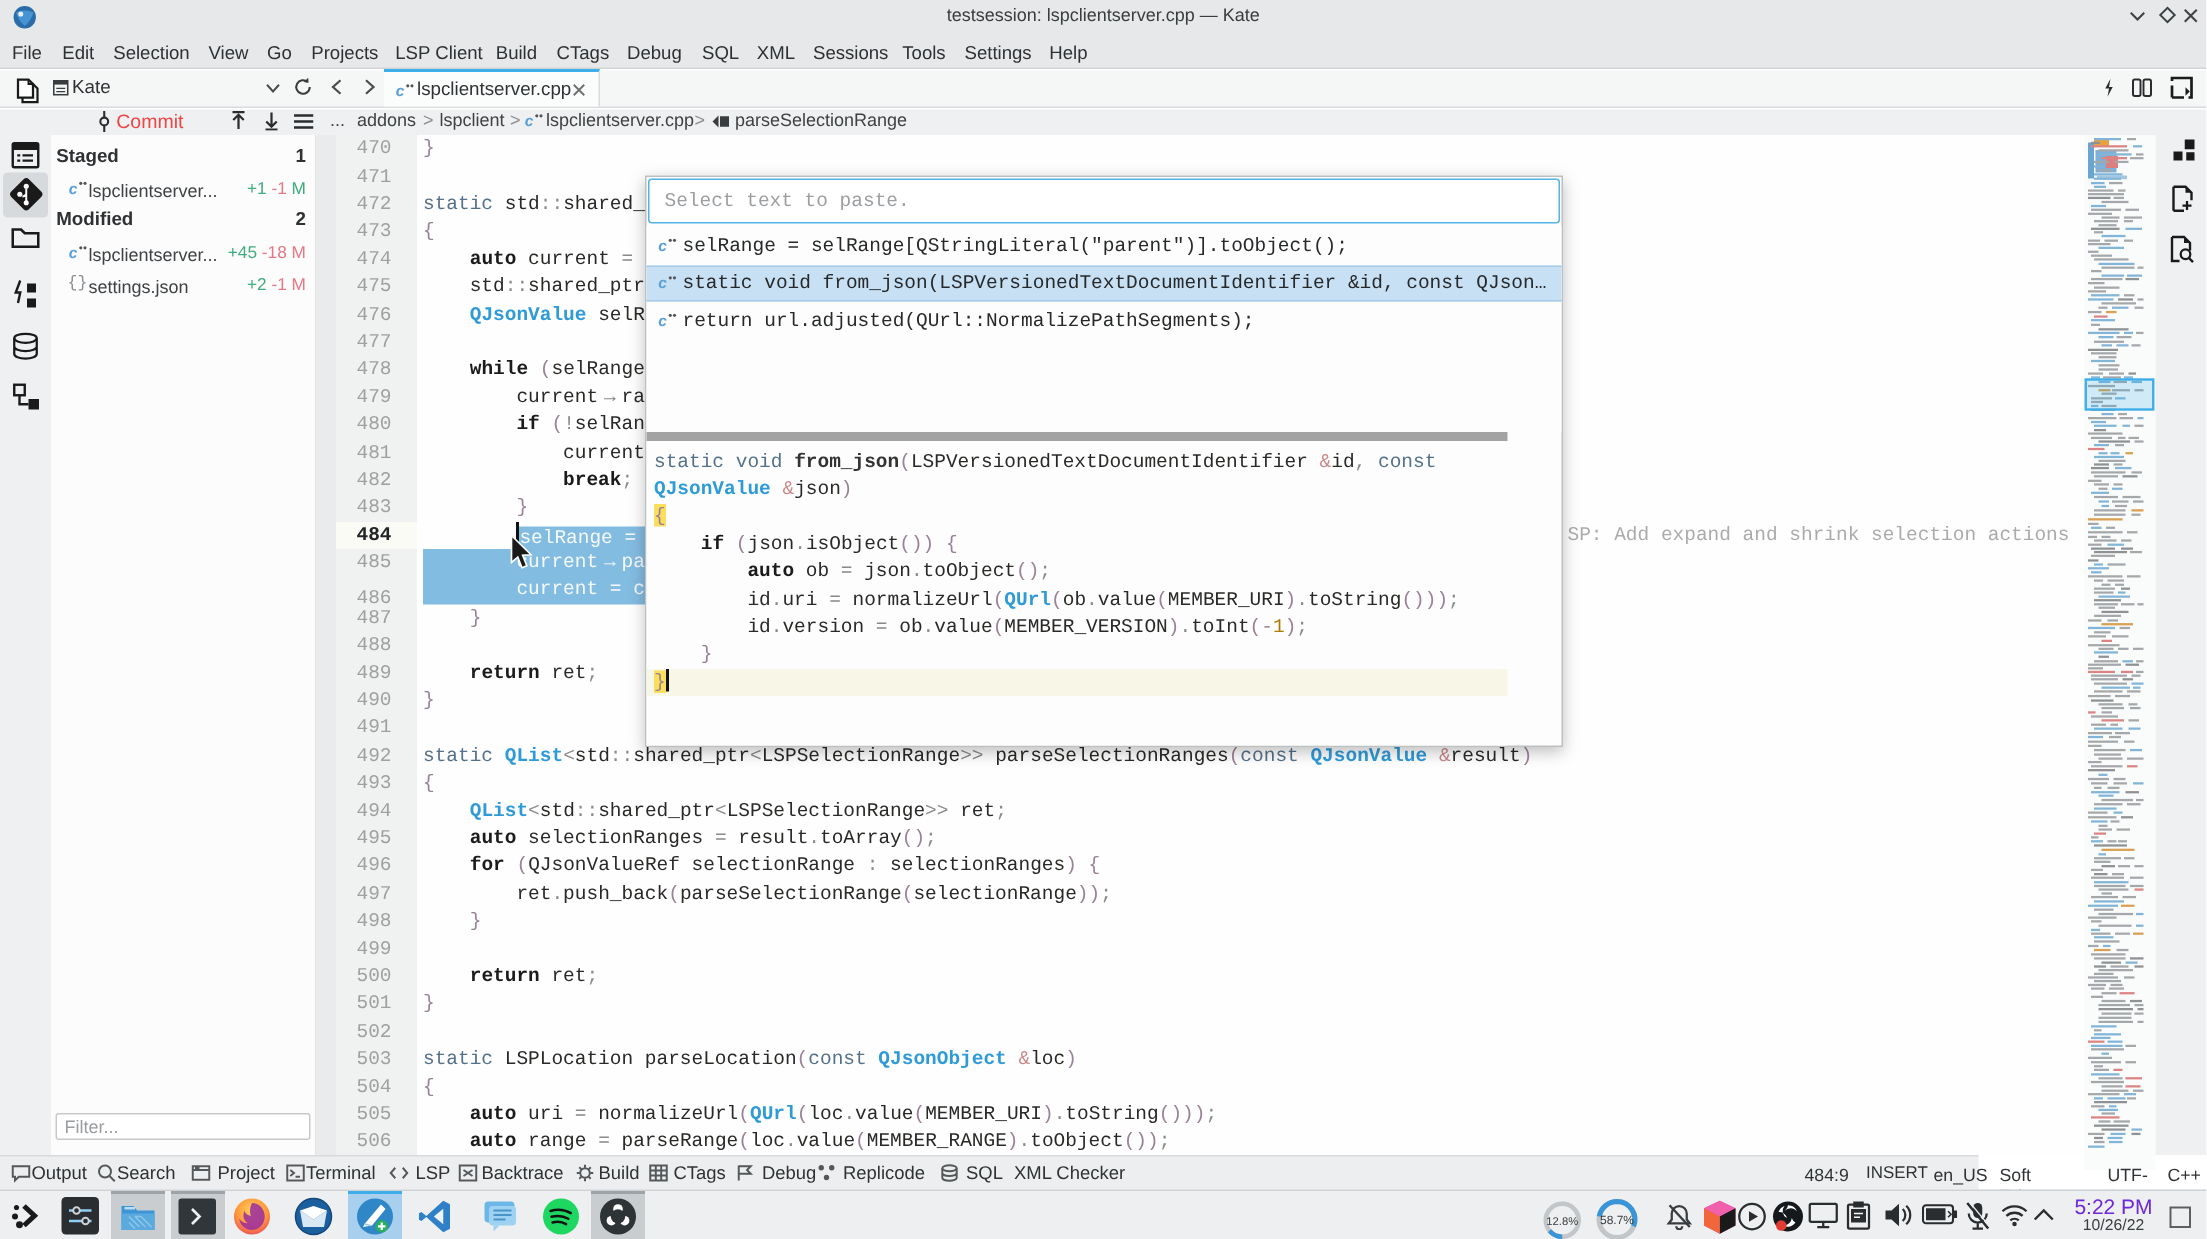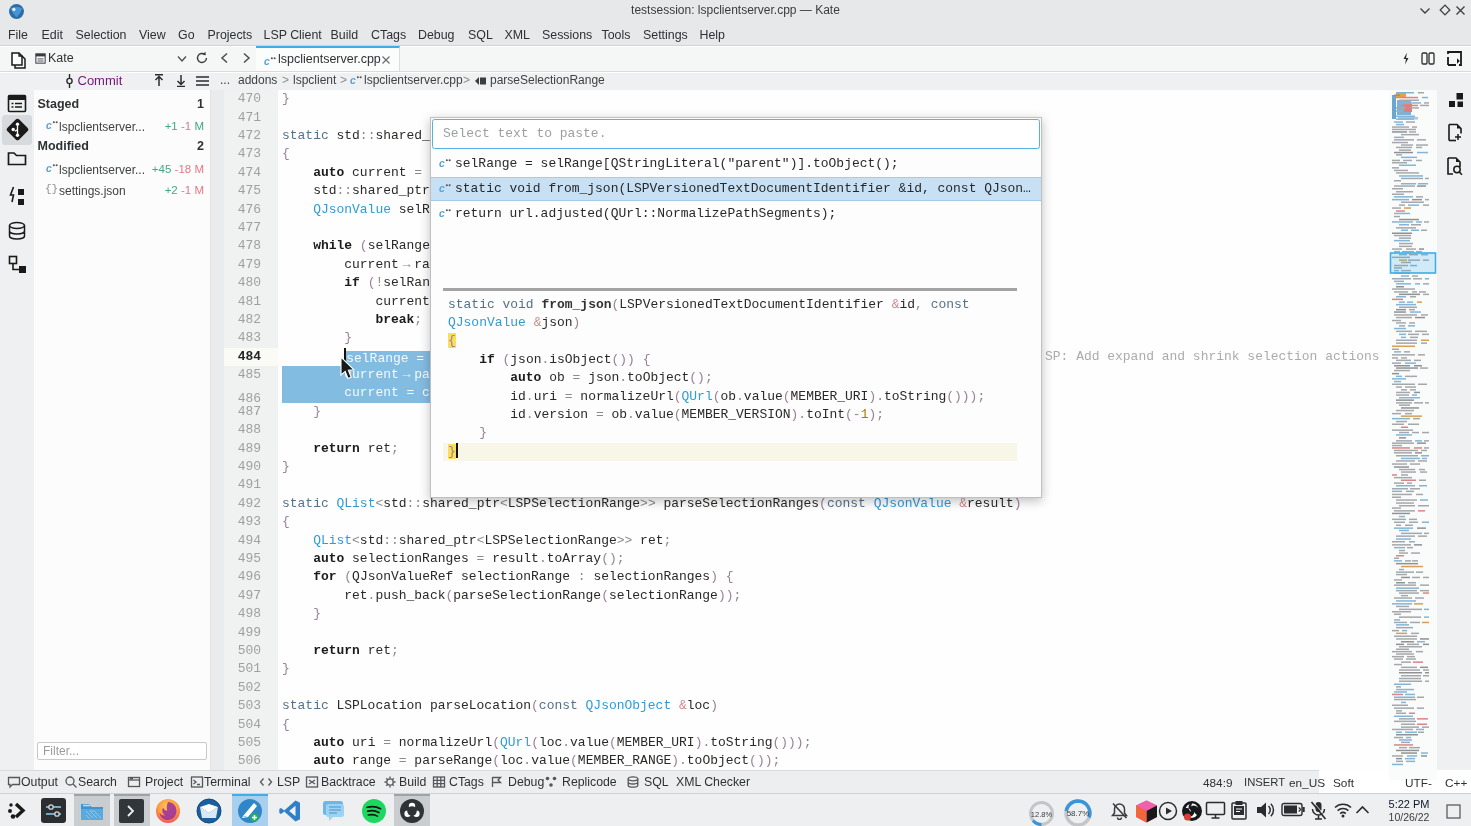--- a/index.html
+++ b/index.html
@@ -1,20 +1,20 @@
 <!DOCTYPE html>
 <html><head><meta charset="utf-8"><style>
 *{margin:0;padding:0;box-sizing:border-box}
 html,body{width:1471px;height:826px;overflow:hidden;font-family:"Liberation Sans",sans-serif}
 .abs{position:absolute}
 body{position:relative;background:#fff}
 i{font-style:normal}
 .t{color:#54718a;font-weight:normal}
 .k{color:#1b1b1b;font-weight:bold}
-.q{color:#2e9bd8;font-weight:normal}
+.q{color:#2e9bd8;font-weight:bold}
 .o{color:#8a8a8a}
 .b{color:#9a8296}
 .a{color:#c98a8a}
 .n{color:#b07800}
 .f{color:#333;font-weight:bold}
 .cl{position:absolute;left:0;height:18.4px;line-height:18.4px;white-space:pre;font-family:"Liberation Mono",monospace;font-size:12.97px;color:#2a2927}
 .gn{position:absolute;right:17px;height:18.4px;line-height:18.4px;font-family:"Liberation Mono",monospace;font-size:12.97px;color:#9fa0a1}
 .gn.cur{color:#232629;font-weight:bold}
 .sel{background:#83bce1;color:#f6f9fc}
 .fsel{background:#83bce1;color:#f6f9fc;display:inline-block;margin-left:-3px;padding-left:3px}
@@ -109,21 +109,21 @@
       <path d="M3 5 v-2 h13 v13 h-2 M3 8 v8 M3 16 h8" fill="none" stroke="#1a1a1a" stroke-width="1.8"></path>
       <path d="M10 10 l4 0 l0 4 z" fill="#1a1a1a" transform="rotate(45 12 12)"></path>
     </svg>
 </div>
 <div class="abs" style="left:0;top:73px;width:1471px;height:17px;background:#eff0f1"></div>
 <div class="abs" style="left:0;top:72px;width:1471px;height:18px;font-size:12px;color:#3f4244">
   <svg class="abs" style="left:64px;top:2px" width="11" height="14" viewBox="0 0 11 14">
       <path d="M5.5 0 v4 M5.5 10 v4" stroke="#2a2d2f" stroke-width="1.4"></path>
       <circle cx="5.5" cy="7" r="2.6" fill="none" stroke="#2a2d2f" stroke-width="1.4"></circle>
     </svg>
-  <span class="abs" style="left:77.5px;top:1px;color:#701a75;font-size:13px">Commit</span>
+  <span class="abs" style="left:77.5px;top:1px;color:#ef4444;font-size:13px">Commit</span>
   <svg class="abs" style="left:153px;top:2px" width="12" height="13" viewBox="0 0 12 13">
       <path d="M6 12 V3 M2.5 6 L6 2.5 L9.5 6 M2 0.8 h8" stroke="#2a2d2f" stroke-width="1.5" fill="none"></path>
     </svg>
   <svg class="abs" style="left:175px;top:2px" width="12" height="13" viewBox="0 0 12 13">
       <path d="M6 1 v9 M2.5 7 L6 10.5 L9.5 7 M2 12.4 h8" stroke="#2a2d2f" stroke-width="1.5" fill="none"></path>
     </svg>
   <svg class="abs" style="left:196px;top:4px" width="13" height="10" viewBox="0 0 13 10">
       <path d="M0 1 h13 M0 5 h13 M0 9 h13" stroke="#2a2d2f" stroke-width="1.6"></path>
     </svg>
   <span class="abs" style="left:220px;top:1px">...</span>
@@ -745,21 +745,21 @@
           <circle cx="13.5" cy="4.5" r="1.1" fill="#555"></circle>
         </svg></span>
       <span class="abs" style="left:24px;top:30px;white-space:pre">static void from_json(LSPVersionedTextDocumentIdentifier &amp;id, const QJson…</span>
     <span class="abs" style="left:6px;top:55px"><svg class="IC" viewBox="0 0 16 16">
           <text x="2" y="12" font-family="Liberation Sans" font-size="11" font-weight="bold" fill="#5aa0d8" font-style="italic">c</text>
           <circle cx="10.5" cy="4.5" r="1.1" fill="#555"></circle>
           <circle cx="13.5" cy="4.5" r="1.1" fill="#555"></circle>
         </svg></span>
       <span class="abs" style="left:24px;top:55px;white-space:pre">return url.adjusted(QUrl::NormalizePathSegments);</span>
   </div>
-  <div class="abs" style="left:12px;top:170px;width:574px;height:209px;background:#fdfdfd;border-top:3px solid #a3a3a3;overflow:hidden">
+  <div class="abs" style="left:0px;top:170px;width:574px;height:209px;background:#fdfdfd;border-top:6px solid #a3a3a3;overflow:hidden">
     <div class="abs" style="left:0;top:151.6px;width:610px;height:18.4px;background:#f7f6e7"></div>
     <div class="cl" style="top:4.5px;left:5px"><i class="t">static</i> <i class="t">void</i> <i class="f">from_json</i><i class="b">(</i>LSPVersionedTextDocumentIdentifier <i class="a">&amp;</i>id<i class="o">,</i> <i class="t">const</i></div>
       <div class="cl" style="top:22.9px;left:5px"><i class="q">QJsonValue</i> <i class="a">&amp;</i>json<i class="b">)</i></div>
       <div class="cl" style="top:41.3px;left:5px"><i class="bm"><i class="b">{</i></i></div>
       <div class="cl" style="top:59.7px;left:5px">    <i class="k">if</i> <i class="b">(</i>json<i class="o">.</i>isObject<i class="b">())</i> <i class="b">{</i></div>
       <div class="cl" style="top:78.1px;left:5px">        <i class="k">auto</i> ob <i class="o">=</i> json<i class="o">.</i>toObject<i class="b">()</i><i class="o">;</i></div>
       <div class="cl" style="top:96.5px;left:5px">        id<i class="o">.</i>uri <i class="o">=</i> normalizeUrl<i class="b">(</i><i class="q">QUrl</i><i class="b">(</i>ob<i class="o">.</i>value<i class="b">(</i>MEMBER_URI<i class="b">)</i><i class="o">.</i>toString<i class="b">()))</i><i class="o">;</i></div>
       <div class="cl" style="top:114.8px;left:5px">        id<i class="o">.</i>version <i class="o">=</i> ob<i class="o">.</i>value<i class="b">(</i>MEMBER_VERSION<i class="b">)</i><i class="o">.</i>toInt<i class="b">(</i><i class="o">-</i><i class="n">1</i><i class="b">)</i><i class="o">;</i></div>
       <div class="cl" style="top:133.2px;left:5px">    <i class="b">}</i></div>
       <div class="cl" style="top:151.6px;left:5px"><i class="bm"><i class="b">}</i></i><i class="caret2"></i></div>
@@ -956,18 +956,18 @@
       <path d="M1.5 2 L15.5 19" stroke="#edeff0" stroke-width="0.8" transform="translate(1.2,-1)"></path>
     </svg>
  <svg class="abs" style="left:1333px;top:8px" width="20" height="16" viewBox="0 0 20 16">
       <path d="M2 5.5 a11.5 11.5 0 0 1 16 0 M4.6 8.6 a8 8 0 0 1 10.8 0 M7.2 11.6 a4.3 4.3 0 0 1 5.6 0" fill="none" stroke="#2a2d2f" stroke-width="1.6"></path>
       <circle cx="10" cy="14" r="1.5" fill="#2a2d2f"></circle>
     </svg>
  <svg class="abs" style="left:1355px;top:11px" width="15" height="10" viewBox="0 0 15 10">
       <path d="M1.5 8 L7.5 2 L13.5 8" fill="none" stroke="#2a2d2f" stroke-width="1.6"></path>
     </svg>
  <div class="abs" style="left:1378px;top:3px;width:62px;height:28px;text-align:center">
-      <div style="font-size:11px;color:#0f172a;line-height:15px">5:22 PM</div>
+      <div style="font-size:14px;color:#6d28d9;line-height:15px">5:22 PM</div>
       <div style="font-size:10.5px;color:#3a3d40;line-height:11px">10/26/22</div>
     </div>
  <svg class="abs" style="left:1446px;top:10px" width="15" height="15" viewBox="0 0 15 15">
       <rect x="1" y="1" width="13" height="13" fill="none" stroke="#5a5e61" stroke-width="1.3"></rect>
     </svg>
 </div>
 </body></html>

